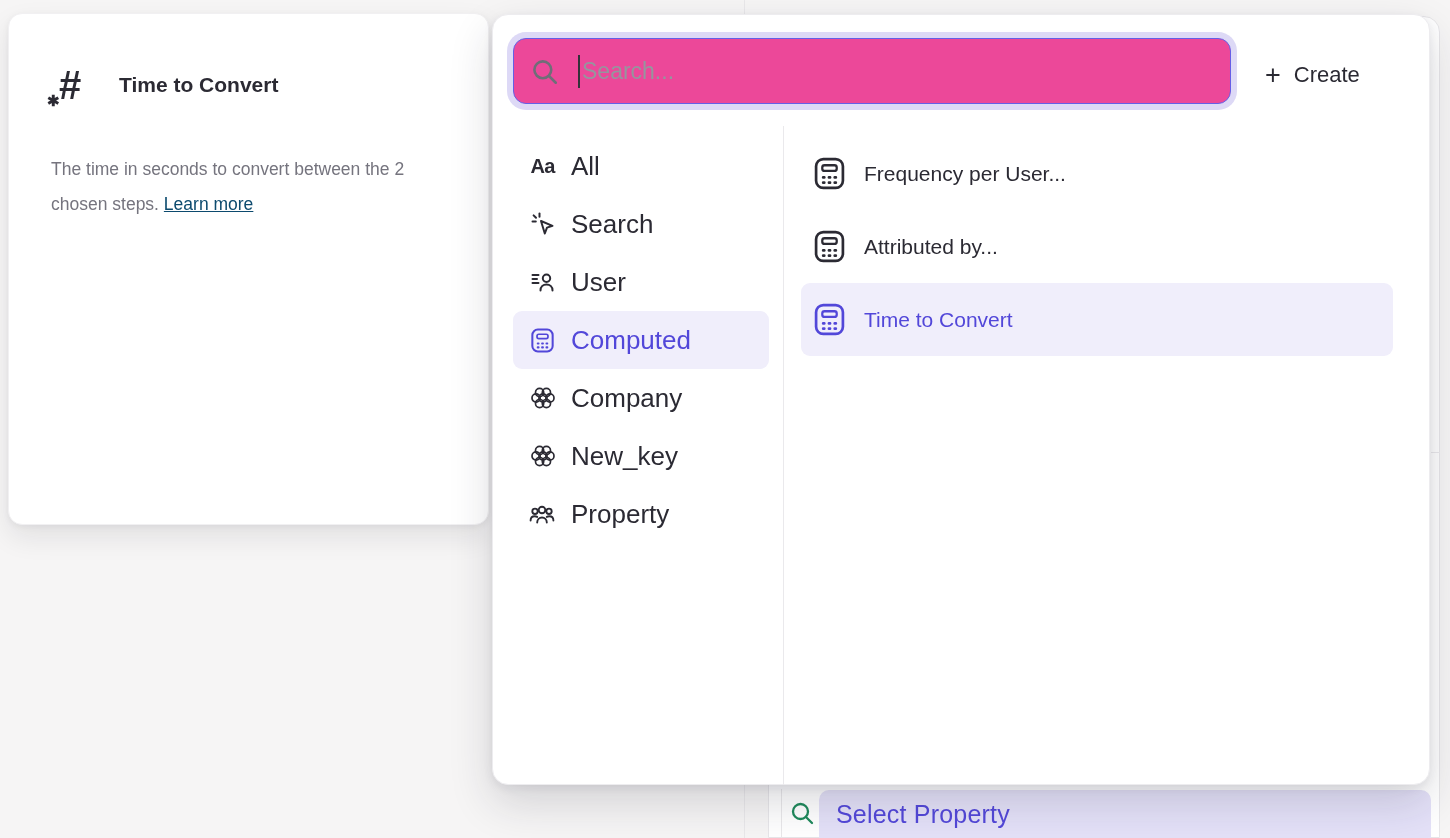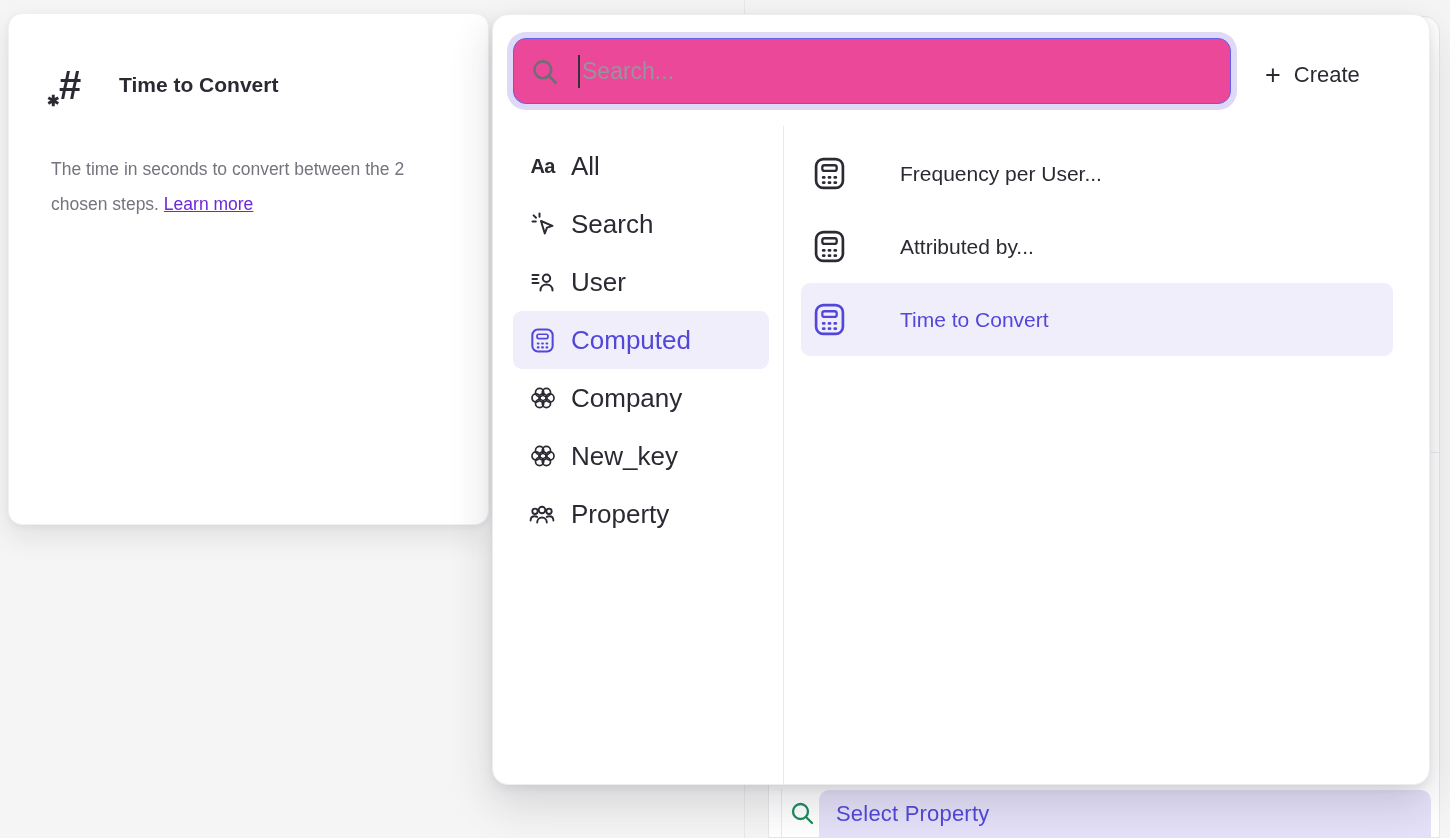--- a/index.html
+++ b/index.html
@@ -20,39 +20,39 @@
   }
   .bg-hsplit { position:absolute; left:1431px; top:452px; width:9px; height:1px; background:#eae9ec; }
 
   .select-property {
     position:absolute; left:819px; top:790px; width:612px; height:48px;
     background:#e4e1f8; border-radius:10px 10px 0 0;
     display:flex; align-items:center; padding-left:17px;
     cursor:pointer;
   }
   .select-property span {
-    font-size:22px; font-weight:500; color:#5348d9; letter-spacing:.2px;
+    font-size:25px; font-weight:500; color:#5348d9; letter-spacing:.2px;
   }
   .green-search { position:absolute; left:790px; top:801px; width:24px; height:24px; }
 
   
   .tooltip-card {
     position:absolute; left:8px; top:13px; width:481px; height:512px;
     background:#fff; border:1px solid #f1f0f2; border-radius:14px;
     box-shadow:0 2px 6px rgba(25,25,35,.05), 0 12px 28px rgba(25,25,35,.09);
   }
   .hash-icon { position:absolute; left:44px; top:44px; width:48px; height:58px; }
   .hash-icon .hash { position:absolute; left:6px; top:0; font-size:40px; font-weight:700; color:#2b2a33; line-height:54px; }
   .hash-icon .star { position:absolute; left:-6px; top:34px; font-size:15px; font-weight:700; color:#2b2a33; }
   .tooltip-title { position:absolute; left:110px; top:59px; font-size:21px; font-weight:700; color:#2b2a33; }
   .tooltip-desc {
     position:absolute; left:42px; top:138px; width:400px;
     font-size:17.5px; line-height:35px; color:#75747e;
   }
-  .tooltip-desc a { color:#6d28d9; text-decoration:underline; cursor:pointer; }
+  .tooltip-desc a { color:#0c4a6e; text-decoration:underline; cursor:pointer; }
 
   
   .picker {
     position:absolute; left:492px; top:14px; width:938px; height:771px;
     background:#fff; border:1px solid #edecef; border-radius:16px;
     box-shadow:0 3px 10px rgba(30,30,50,.08), 0 18px 44px rgba(30,30,50,.16);
   }
   .searchbox {
     position:absolute; left:20px; top:23px; width:718px; height:66px;
     background:#ec4899; border:1.5px solid #655fe6; border-radius:13px;
@@ -84,21 +84,21 @@
   }
   .cat-row .icon-box { width:30px; display:flex; justify-content:flex-end; align-items:center; }
   .cat-row .lbl { margin-left:16px; font-size:26px; color:#2b2a33; }
   .cat-row.selected { background:#f0eefb; }
   .cat-row.selected .lbl { color:#5247d9; }
   .aa-glyph { font-size:20px; font-weight:600; color:#2b2a33; letter-spacing:-.5px; }
 
   .result-list { position:absolute; left:308px; top:122px; width:592px; }
   .result-row {
     height:73px; display:flex; align-items:center; padding-left:10px;
-    border-radius:9px; cursor:pointer;gap:36px;
+    border-radius:9px; cursor:pointer;
   }
   .result-row .icon-box { width:36px; display:flex; justify-content:center; align-items:center; }
   .result-row .lbl { margin-left:17px; font-size:21px; color:#2b2a33; }
   .result-row.selected { background:#f0eefb; }
   .result-row.selected .lbl { color:#5247d9; }
 </style>
 </head>
 <body>
 
 <svg width="0" height="0" style="position:absolute">

